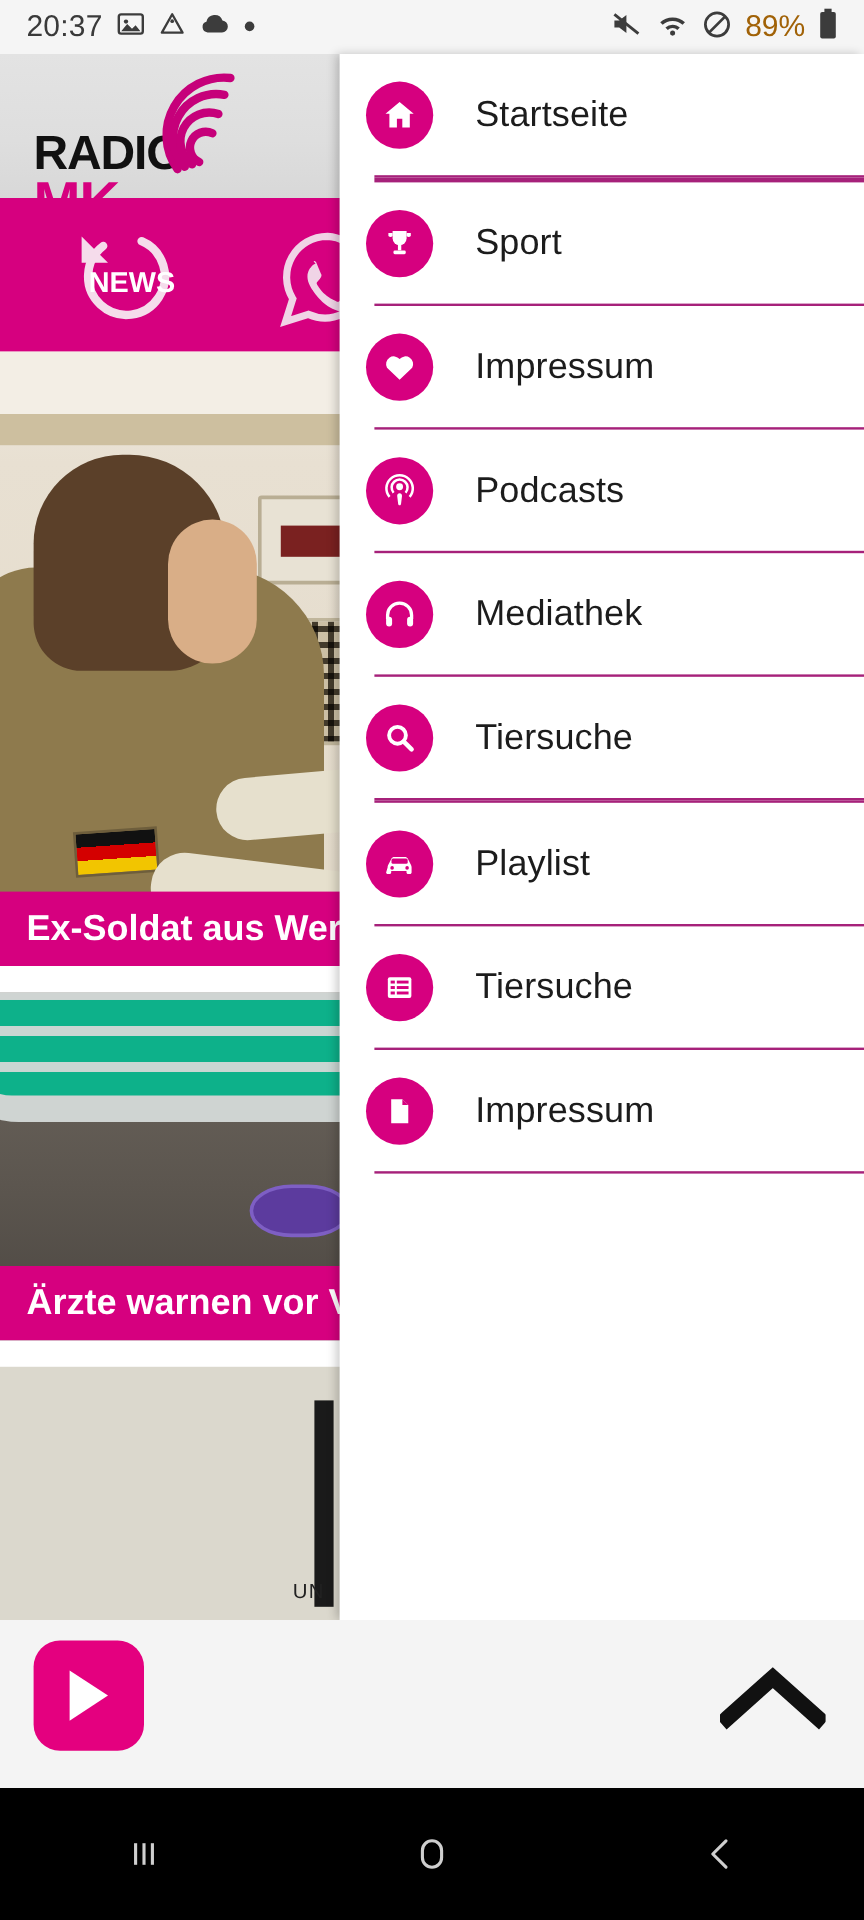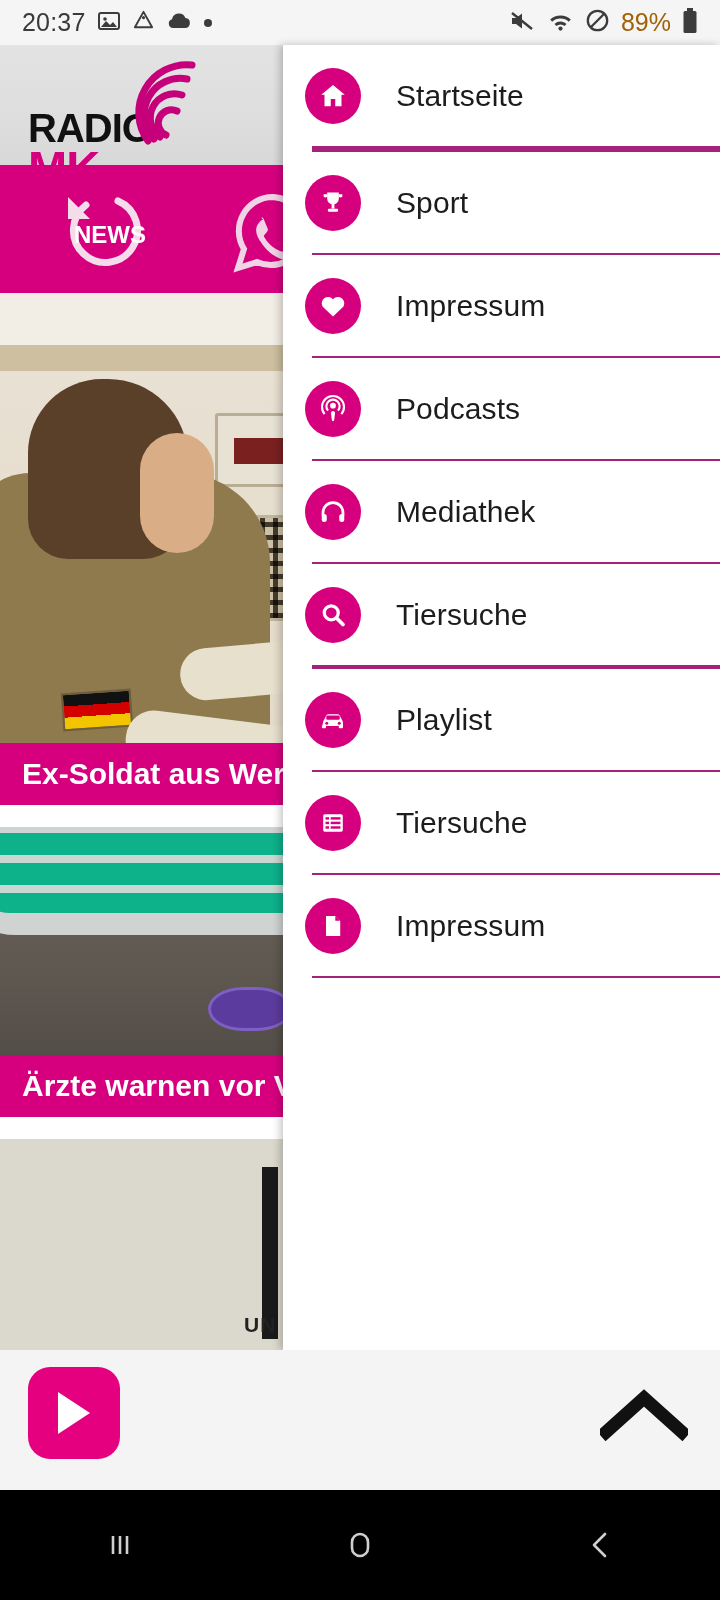--- a/index.html
+++ b/index.html
@@ -108,22 +108,22 @@
      background:repeating-linear-gradient(180deg,#0db18a 0 22px,#c9d6d2 22px 30px);
      border-radius:0 0 80px 40px; }
   .img2 .finger{ position:absolute; left:400px; top:-20px; width:150px; height:170px;
      background:#e8bb9c; border-radius:70px 70px 40px 40px; transform:rotate(8deg); }
   .img2 .cap{ position:absolute; left:208px; top:160px; width:84px; height:44px;
      background:#5c3b9e; border-radius:50%/60%; border:3px solid #7e5fc4; }
 
   .img3{ width:100%; height:100%; background:#dbd8cd; position:relative; }
   .img3 .bar{ position:absolute; left:262px; top:28px; width:16px; height:172px;
      background:#1a1a1a; }
-  .img3 .txt{ position:absolute; left:244px; bottom:14px; font-size:21px;
-     font-weight:bold; color:#222; letter-spacing:1px; }
+  .img3 .txt{ position:absolute; left:244px; bottom:14px; font-size:17px;
+     font-weight:normal; color:#222; letter-spacing:1px; }
 
   
   .drawer{
     position:absolute; top:45px; left:283px; width:437px; height:1305px;
     background:#ffffff; overflow:hidden;
     box-shadow:-3px 0 8px rgba(0,0,0,.22);
   }
   .menu-item{
     position:relative; height:101px; display:flex; align-items:center;
     padding-left:22px; cursor:pointer;

